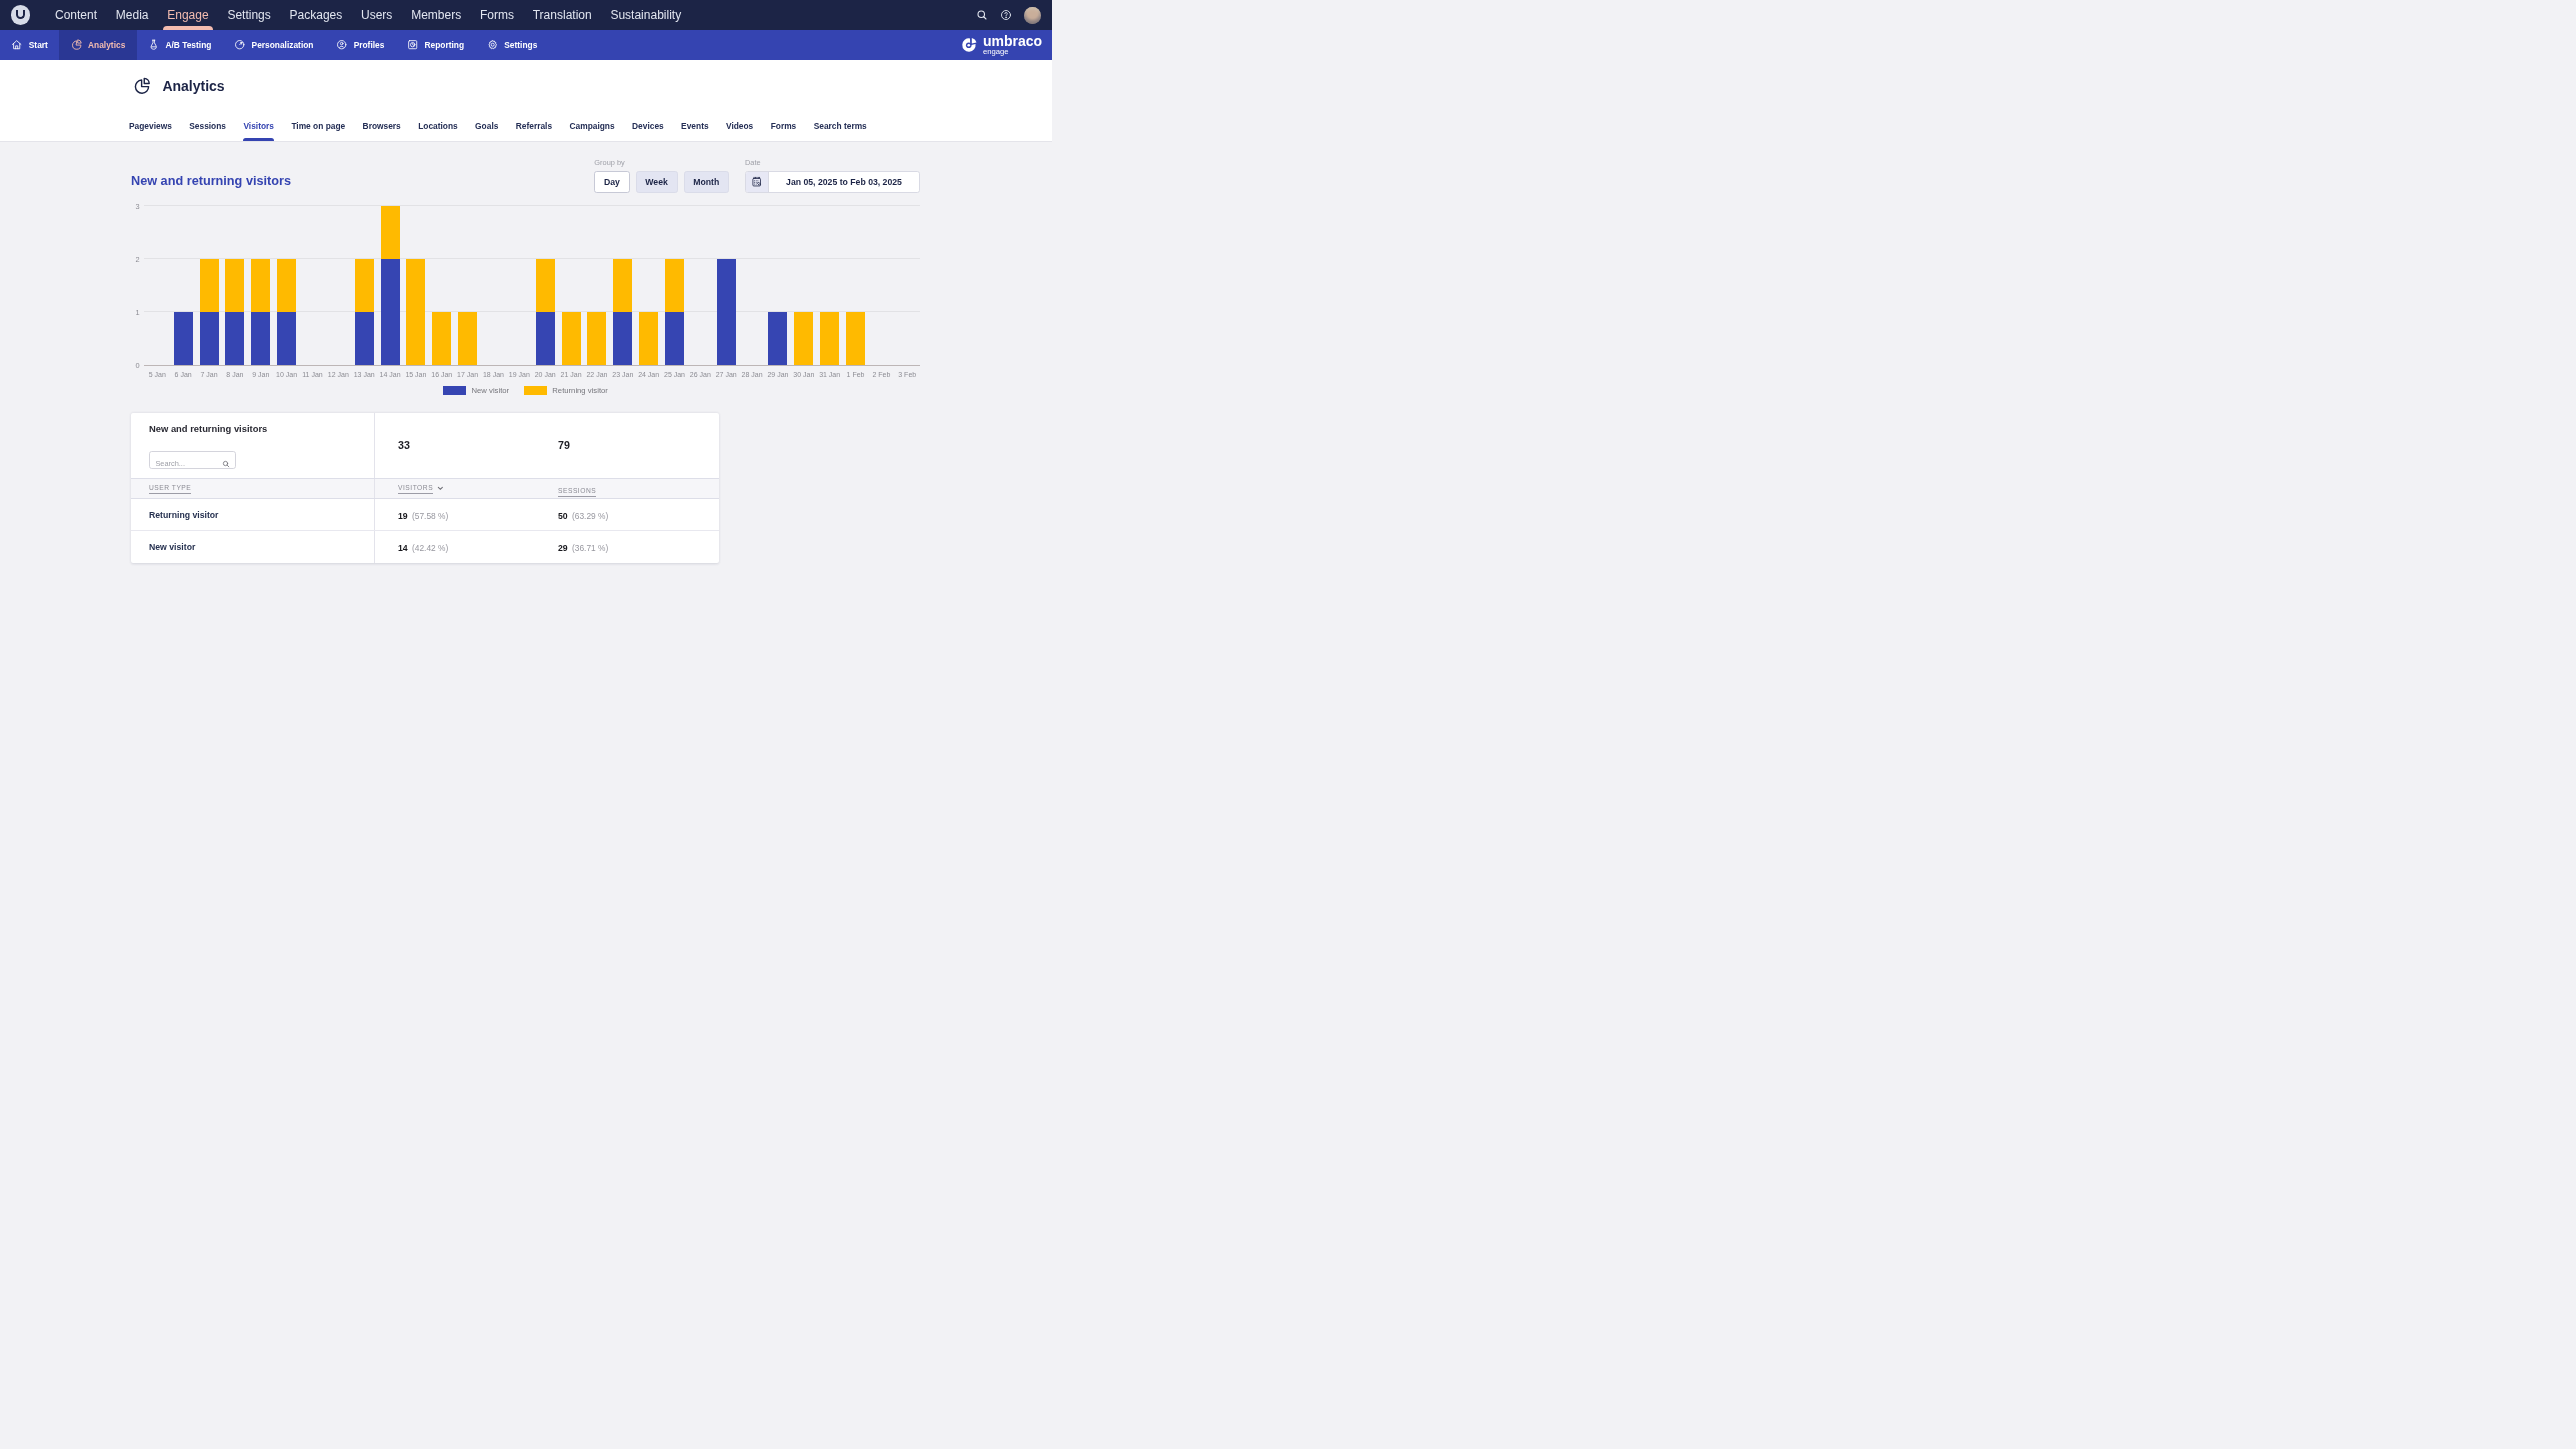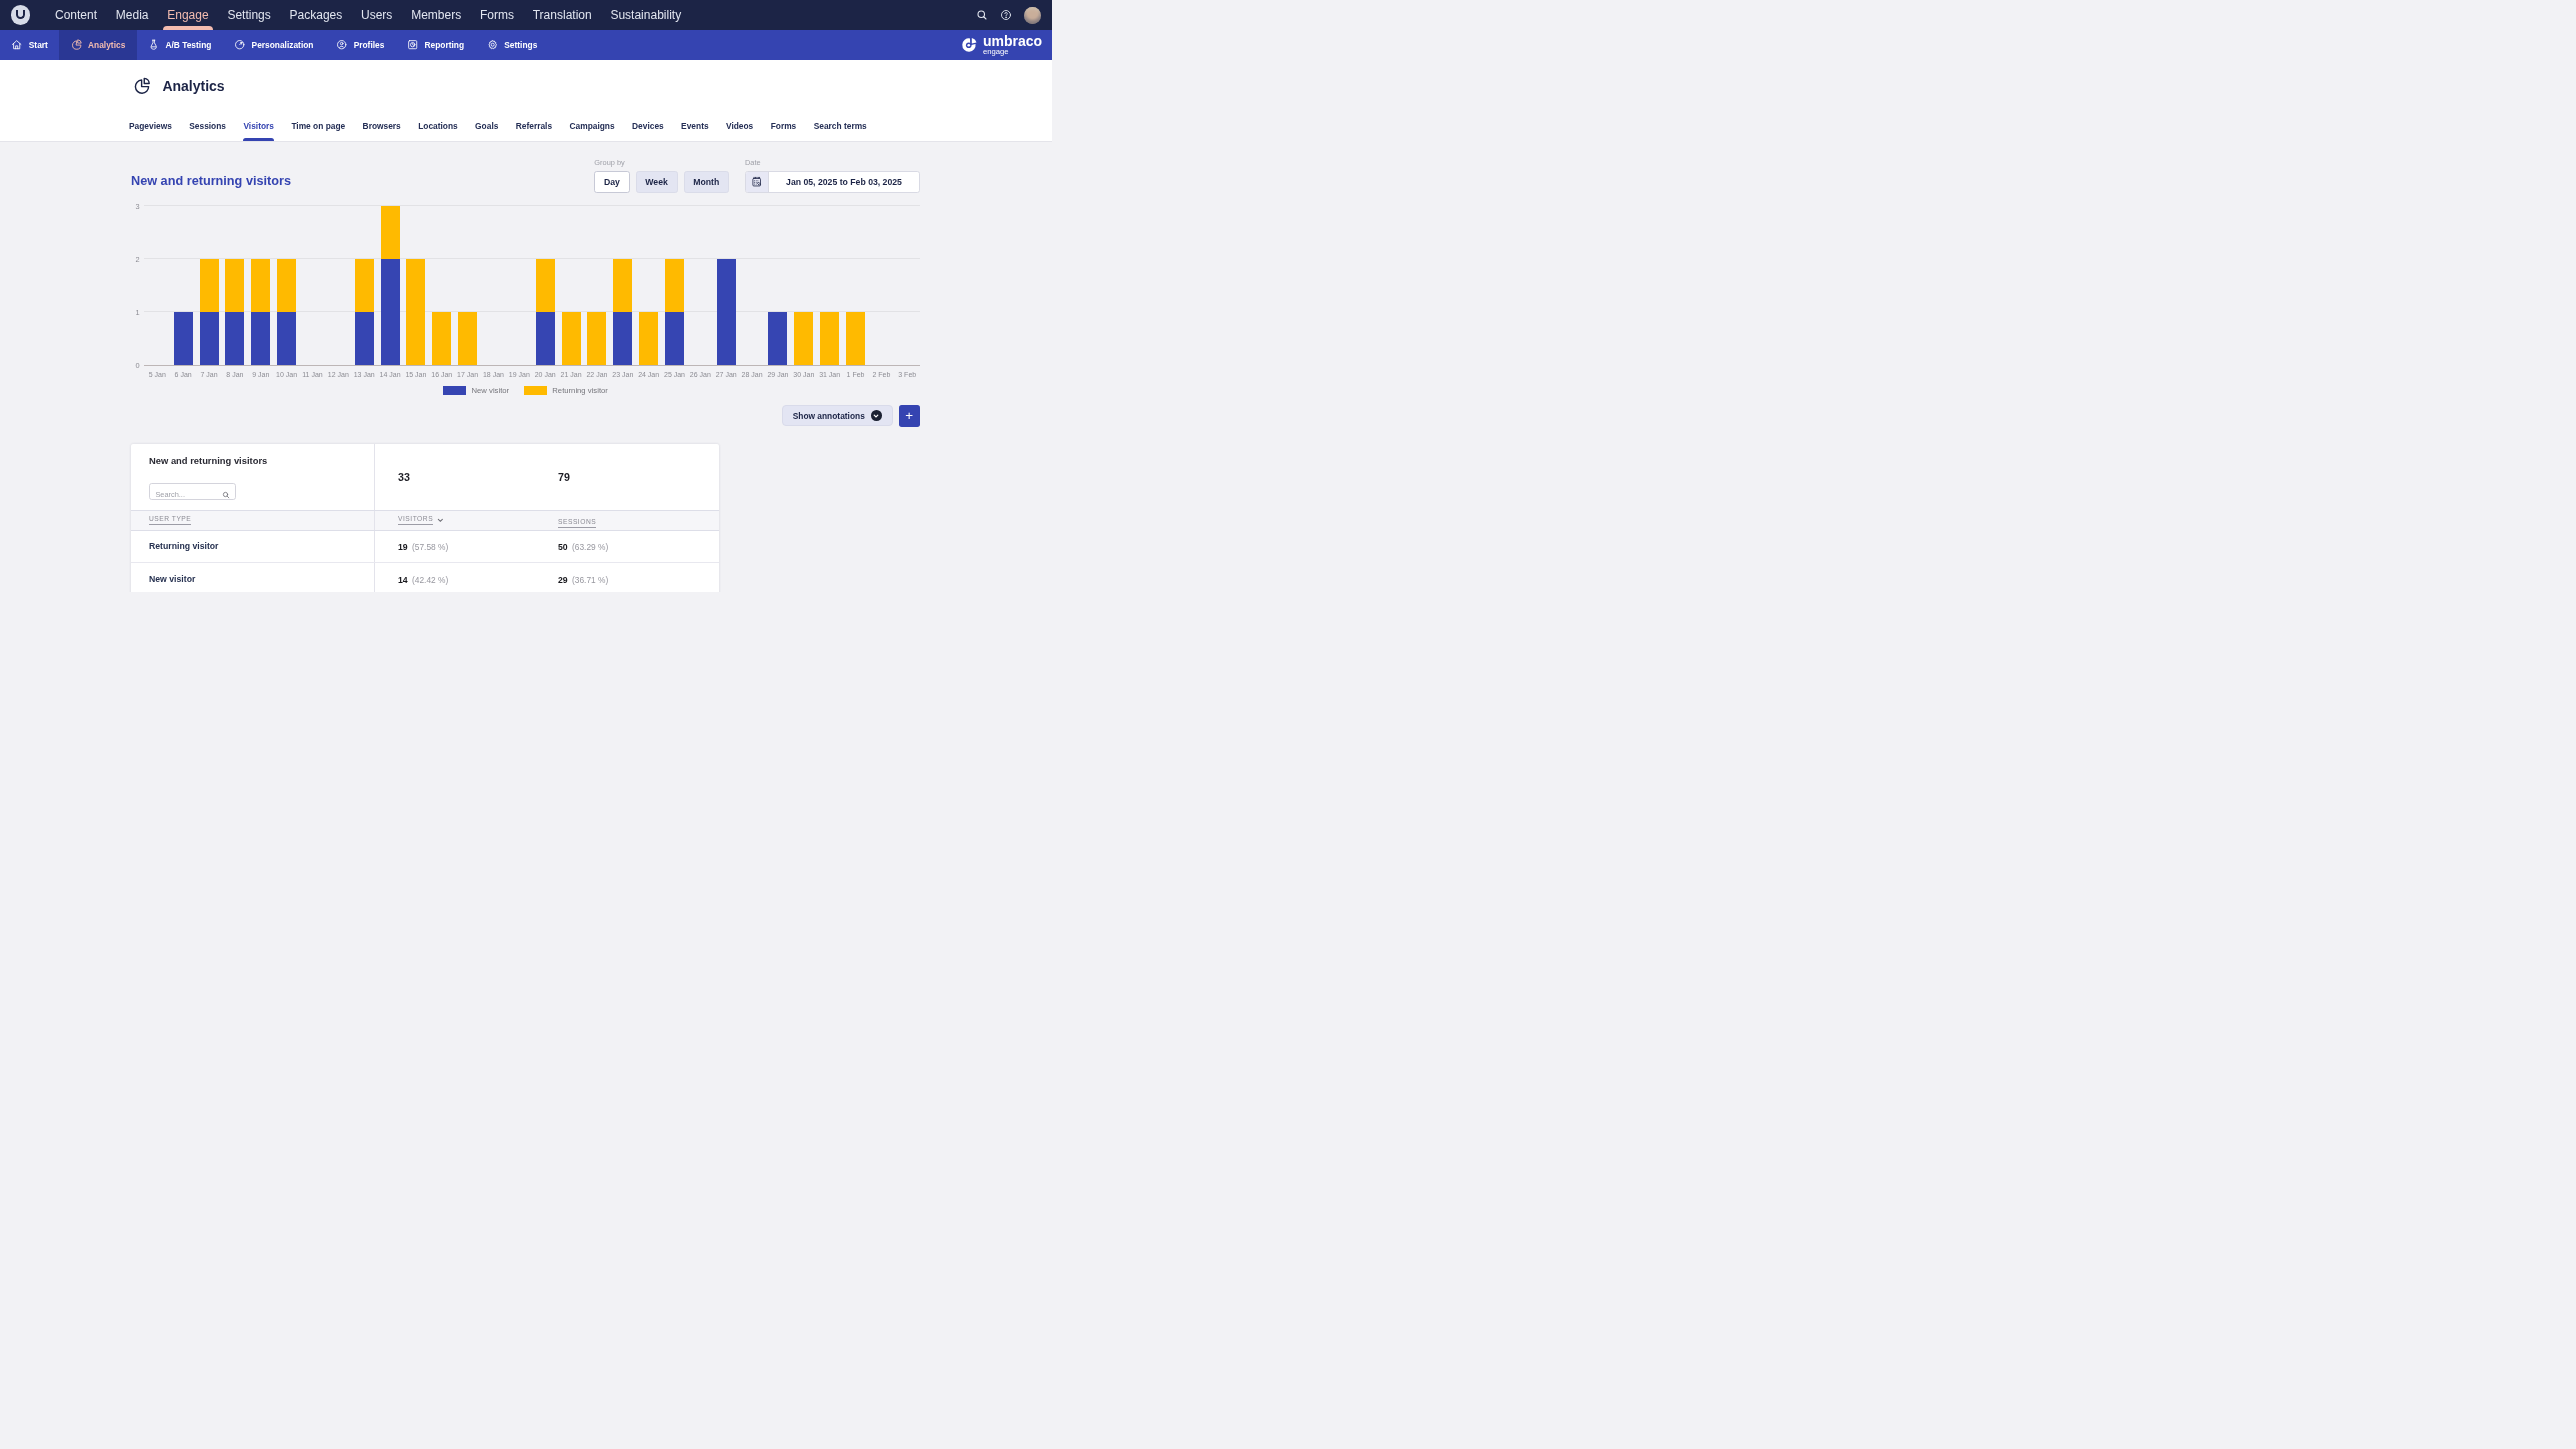--- a/index.html
+++ b/index.html
@@ -491,31 +491,20 @@
           <span class="swatch" style="background: rgb(54, 69, 178);"></span>
           <span>New visitor</span>
         </div>
         <div class="legend-item">
           <span class="swatch" style="background: rgb(255, 186, 0);"></span>
           <span>Returning visitor</span>
         </div>
       </div>
   </div>
 
-  <div class="annot-row">
-    <button class="annot-btn">
-      <span>Show annotations</span>
-      <span class="annot-chev">
-        <svg viewBox="0 0 10 10" fill="none" stroke="currentColor" stroke-width="2" stroke-linecap="round">
-            <path d="M2 3.5 L5 6.5 L8 3.5"></path>
-          </svg>
-      </span>
-    </button>
-    <button class="add-btn">+</button>
-  </div>
 
   <div class="card">
     <div class="card-top cgrid">
       <div class="cg-left">
         <div class="card-title">New and returning visitors</div>
         <div class="search-box">
           <input placeholder="Search..." style="">
           <span class="s-ico">
             <svg viewBox="0 0 24 24" fill="none" stroke="currentColor" stroke-width="2.4" stroke-linecap="round">
                 <circle cx="10.5" cy="10.5" r="6.5"></circle>

